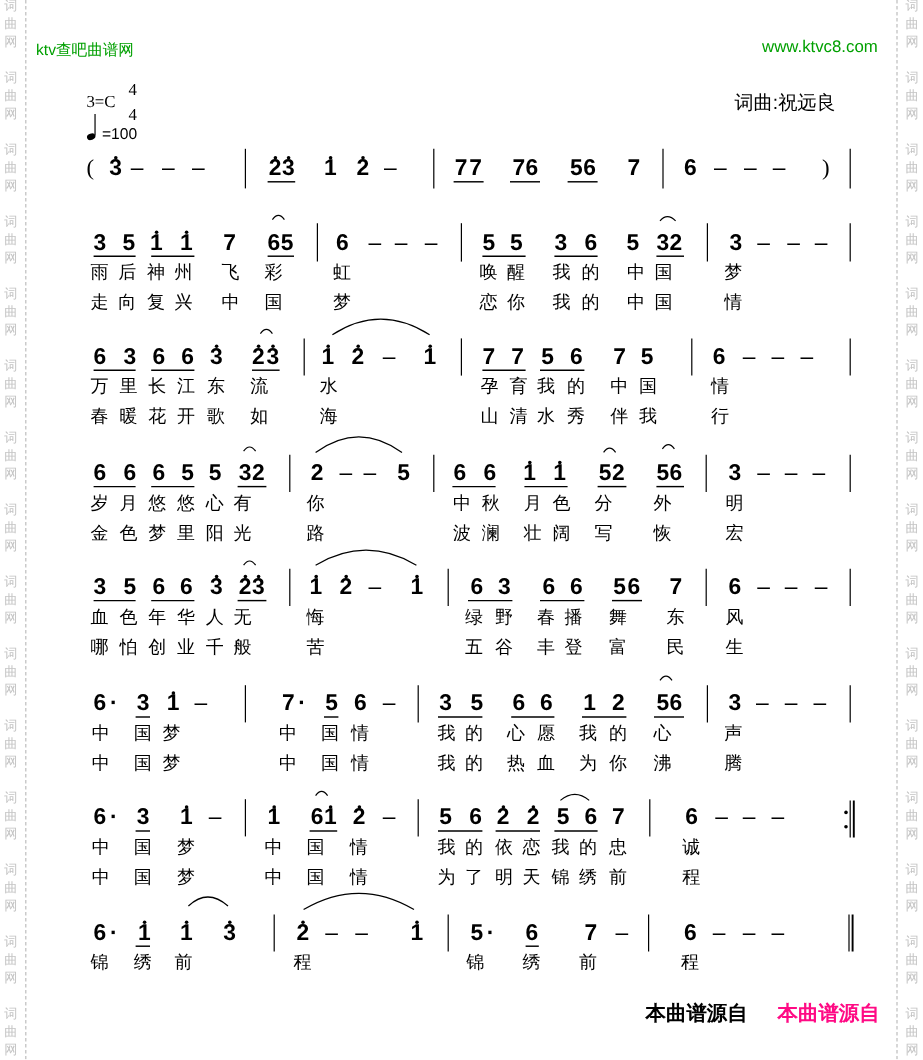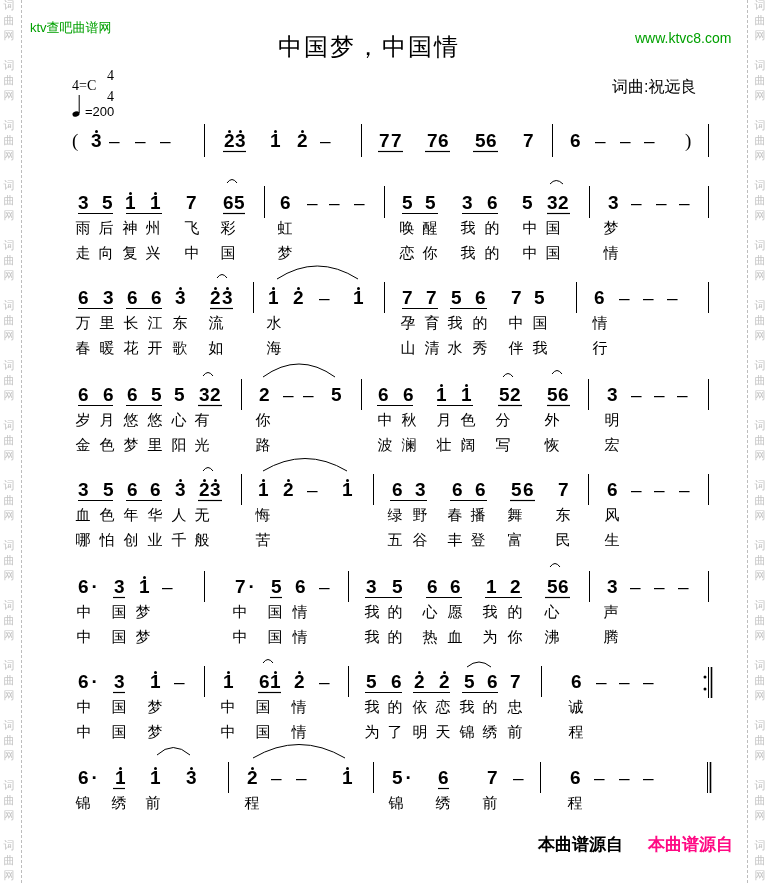--- a/index.html
+++ b/index.html
@@ -167,28 +167,27 @@
   <div class="wm" style="left:754px;top:357.5px">词曲网</div>
   <div class="wm" style="left:754px;top:417.5px">词曲网</div>
   <div class="wm" style="left:754px;top:477.5px">词曲网</div>
   <div class="wm" style="left:754px;top:537.5px">词曲网</div>
   <div class="wm" style="left:754px;top:597.5px">词曲网</div>
   <div class="wm" style="left:754px;top:657.5px">词曲网</div>
   <div class="wm" style="left:754px;top:717.5px">词曲网</div>
   <div class="wm" style="left:754px;top:777.5px">词曲网</div>
   <div class="wm" style="left:754px;top:837.5px">词曲网</div>
 
-  <div class="t site" style="left:30px;top:20px">ktv查吧曲谱网</div>
-  <div class="t title" style="left:278px;top:33px">中国梦，中国情</div>
+  <div class="t site" style="left:30px;top:34px">ktv查吧曲谱网</div>
   <div class="t site" style="left:635px;top:30px;font-size:14px">www.ktvc8.com</div>
   <div class="t credits" style="left:612px;top:78px">词曲:祝远良</div>
-  <div class="t serif" style="left:72px;top:78px">4=C</div>
+  <div class="t serif" style="left:72px;top:78px">3=C</div>
   <div class="t serif" style="left:107px;top:68px">4</div>
   <div class="t serif" style="left:107px;top:89px">4</div>
-  <div class="t tempo" style="left:85px;top:104px">=200</div>
+  <div class="t tempo" style="left:85px;top:104px">=100</div>
 
   <div class="line" style="top:125px">
     <span class="n p" style="left:72px">(</span>
     <span class="n h" style="left:91px">3</span>
     <span class="n d" style="left:109px">–</span>
     <span class="n d" style="left:135px">–</span>
     <span class="n d" style="left:160px">–</span>
     <span class="n h" style="left:224px">2</span>
     <span class="n h" style="left:235px">3</span>
     <span class="n h" style="left:270px">1</span>

